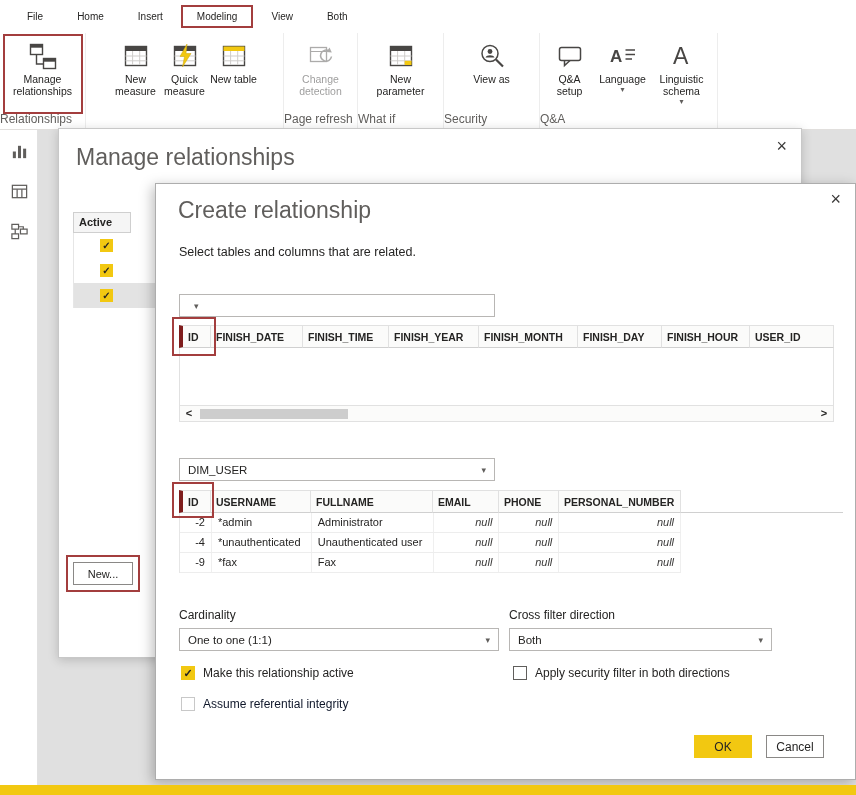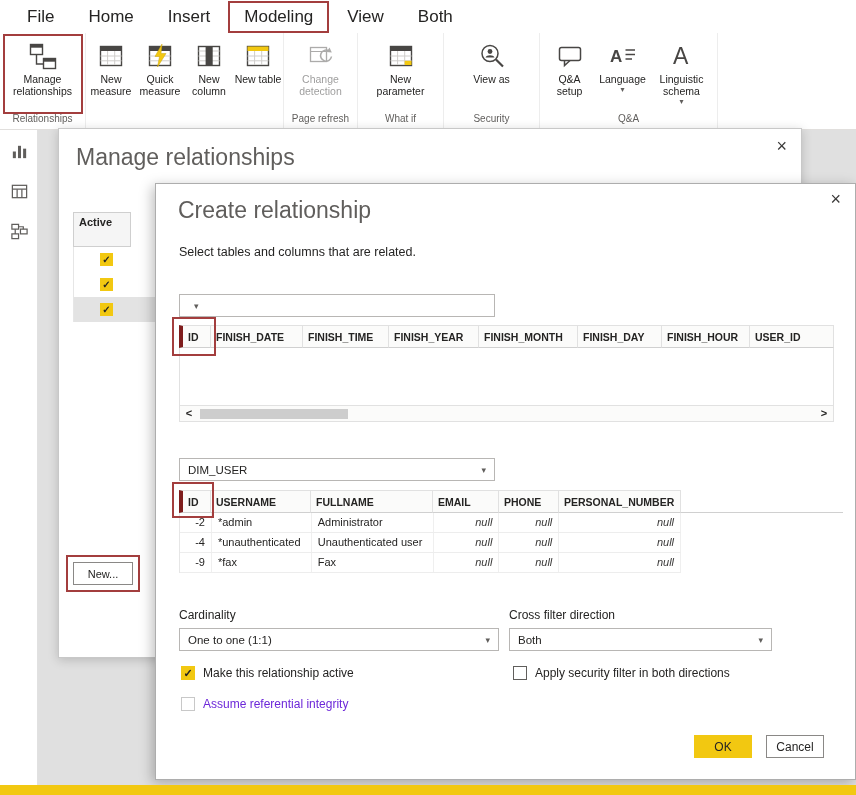--- a/index.html
+++ b/index.html
@@ -1,29 +1,29 @@
 <!DOCTYPE html>
 <html><head>
 <meta charset="utf-8">
 <style>
 *{box-sizing:border-box;margin:0;padding:0}
 body{background:#fff}
 .screen{position:relative;width:856px;height:795px;font-family:"Liberation Sans",sans-serif;background:#fff;overflow:hidden;color:#252423}
 
 
 .menubar{position:absolute;top:0;left:0;width:100%;height:33px;background:#fff;display:flex;align-items:center;padding-left:10px}
-.mtab{padding:7px 17px;font-size:17px;color:#252423;cursor:pointer;white-space:nowrap}
+.mtab{padding:7px 17px;font-size:10px;color:#252423;cursor:pointer;white-space:nowrap}
 .mtab-modeling{outline:2px solid #A33E3E;outline-offset:-3px}
 
 
 .ribbon{position:absolute;top:33px;left:0;width:100%;height:97px;background:#fff;border-bottom:1px solid #e1dfdd;display:flex}
 .rgroup{height:100%;border-right:1px solid #ededed;display:flex;flex-direction:column}
 .gfill{flex:1;border-right:none}
 .rbuttons{flex:1;display:flex;justify-content:center;align-items:flex-start;padding-top:4px;gap:1px}
-.rgrouplabel{height:17px;font-size:10px;color:#605e5c;text-align:center;line-height:14px}
+.rgrouplabel{height:17px;font-size:12px;color:#605e5c;text-align:left;line-height:14px}
 .rbtn{width:48px;display:flex;flex-direction:column;align-items:center;text-align:center;font-size:10.5px;line-height:12px;color:#252423;cursor:pointer;padding-top:2px}
 .rbtn .ricon{height:34px;display:flex;align-items:center;justify-content:center}
 .g1{width:86px}.g2{width:198px}.g3{width:74px}.g4{width:86px}.g5{width:96px}.g6{width:178px}
 .w74{width:74px}.w56{width:56px}.w60{width:60px}
 .rbtn-manage{outline:2px solid #A33E3E;outline-offset:1px;height:74px}
 .rbtn.disabled{opacity:.45}
 .rchev{font-size:8px;color:#605e5c;line-height:9px;display:block}
 
 
 .sidebar{position:absolute;top:130px;left:0;width:38px;height:655px;background:#fff;border-right:1px solid #e1e1e1;z-index:1}
@@ -32,21 +32,21 @@
 
 
 .dlg-title{position:absolute;font-size:23px;color:#605e5c;white-space:nowrap}
 .dlg-close{position:absolute;color:#3b3a39;cursor:pointer;line-height:1}
 
 
 .dlg-manage{position:absolute;left:58px;top:128px;width:744px;height:530px;background:#fff;border:1px solid #c8c8c8;box-shadow:0 2px 10px rgba(0,0,0,.18);z-index:2}
 .dlg-manage .dlg-title{left:17px;top:15px}
 .dlg-manage .dlg-close{right:14px;top:8px;font-size:18px}
 .active-col{position:absolute;left:14px;top:83px}
-.active-header{width:58px;height:35px;background:#f5f5f5;border:1px solid #cfcfcf;font-size:11px;font-weight:bold;line-height:19px;padding-left:5px}
+.active-header{width:58px;height:21px;background:#f5f5f5;border:1px solid #cfcfcf;font-size:11px;font-weight:bold;line-height:19px;padding-left:5px}
 .arow{width:84px;height:25px;display:flex;align-items:center;padding-left:26px;border-left:1px solid #e6e6e6}
 .arow.sel{background:#e3e3e3}
 .mcheck{width:13px;height:13px;background:#F2C811;display:flex;align-items:center;justify-content:center;cursor:pointer}
 .mcheck span{font-size:10px;font-weight:bold;color:#252423;line-height:1}
 .btn-new{position:absolute;left:14px;top:433px;width:60px;height:23px;background:#fff;border:1px solid #8a8886;font-size:11px;font-family:inherit;color:#252423;cursor:pointer;outline:2px solid #A33E3E;outline-offset:5px}
 
 
 .dlg-create{position:absolute;left:155px;top:183px;width:701px;height:597px;background:#fff;border:1px solid #adadad;box-shadow:-3px 3px 12px rgba(0,0,0,.25);z-index:3}
 .dlg-create .dlg-title{left:22px;top:13px}
 .dlg-create .dlg-close{right:14px;top:6px;font-size:18px}
@@ -88,21 +88,21 @@
 .lbl-cross{left:353px;top:424px}
 
 .cbrow{position:absolute;display:flex;align-items:center;gap:8px;font-size:12px}
 .cb-active{left:25px;top:482px}
 .cb-security{left:357px;top:482px}
 .cb-integrity{left:25px;top:513px}
 .cbox{width:14px;height:14px;display:inline-flex;align-items:center;justify-content:center;border:1px solid #605e5c;background:#fff;cursor:pointer;flex:0 0 auto}
 .cbox.checked{background:#F2C811;border-color:#F2C811}
 .cbcheck{font-size:11px;font-weight:bold;color:#252423;line-height:1}
 .cbox.off{border-color:#c8c8c8;cursor:default}
-.cb-integrity .cblabel{color:#6d28d9}
+.cb-integrity .cblabel{color:#0f172a}
 
 .btn-ok{position:absolute;left:538px;top:551px;width:58px;height:23px;background:#F2C811;border:1px solid #F2C811;font-size:12px;font-family:inherit;color:#252423;cursor:pointer}
 .btn-cancel{position:absolute;left:610px;top:551px;width:58px;height:23px;background:#fff;border:1px solid #8a8886;font-size:12px;font-family:inherit;color:#252423;cursor:pointer}
 
 
 .statusbar{position:absolute;left:0;bottom:0;width:100%;height:10px;background:#F2C811;z-index:4}
 </style>
 </head>
 <body>
 
@@ -156,32 +156,20 @@
           <span class="ricon">
             <svg width="26" height="26" viewBox="0 0 26 26">
                 <rect x="2.5" y="3.5" width="21" height="19" fill="#fff" stroke="#484644" stroke-width="1.4"></rect>
                 <rect x="2.5" y="3.5" width="21" height="4.5" fill="#484644"></rect>
                 <line x1="2.5" y1="13" x2="23.5" y2="13" stroke="#cfcdcb"></line>
                 <line x1="2.5" y1="17.8" x2="23.5" y2="17.8" stroke="#cfcdcb"></line>
                 <polygon points="15,1 8,13.5 12.5,13.5 10.5,24 19,10.5 14,10.5" fill="#F2C811" stroke="#caa50a" stroke-width="0.5"></polygon>
               </svg>
           </span>
           <span>Quick measure</span>
-        </div>
-        <div class="rbtn">
-          <span class="ricon">
-            <svg width="26" height="26" viewBox="0 0 26 26">
-                <rect x="2.5" y="3.5" width="21" height="19" fill="#fff" stroke="#484644" stroke-width="1.4"></rect>
-                <line x1="2.5" y1="8" x2="23.5" y2="8" stroke="#cfcdcb"></line>
-                <line x1="2.5" y1="13" x2="23.5" y2="13" stroke="#cfcdcb"></line>
-                <line x1="2.5" y1="17.8" x2="23.5" y2="17.8" stroke="#cfcdcb"></line>
-                <rect x="9.6" y="3.5" width="7.1" height="19" fill="#484644"></rect>
-              </svg>
-          </span>
-          <span>New column</span>
         </div>
         <div class="rbtn">
           <span class="ricon">
             <svg width="26" height="26" viewBox="0 0 26 26">
                 <rect x="2.5" y="3.5" width="21" height="19" fill="#fff" stroke="#484644" stroke-width="1.4"></rect>
                 <rect x="2.5" y="3.5" width="21" height="4.5" fill="#F2C811"></rect>
                 <line x1="9.6" y1="8" x2="9.6" y2="22" stroke="#cfcdcb"></line>
                 <line x1="16.7" y1="8" x2="16.7" y2="22" stroke="#cfcdcb"></line>
                 <line x1="2.5" y1="13" x2="23.5" y2="13" stroke="#cfcdcb"></line>
                 <line x1="2.5" y1="17.8" x2="23.5" y2="17.8" stroke="#cfcdcb"></line>

